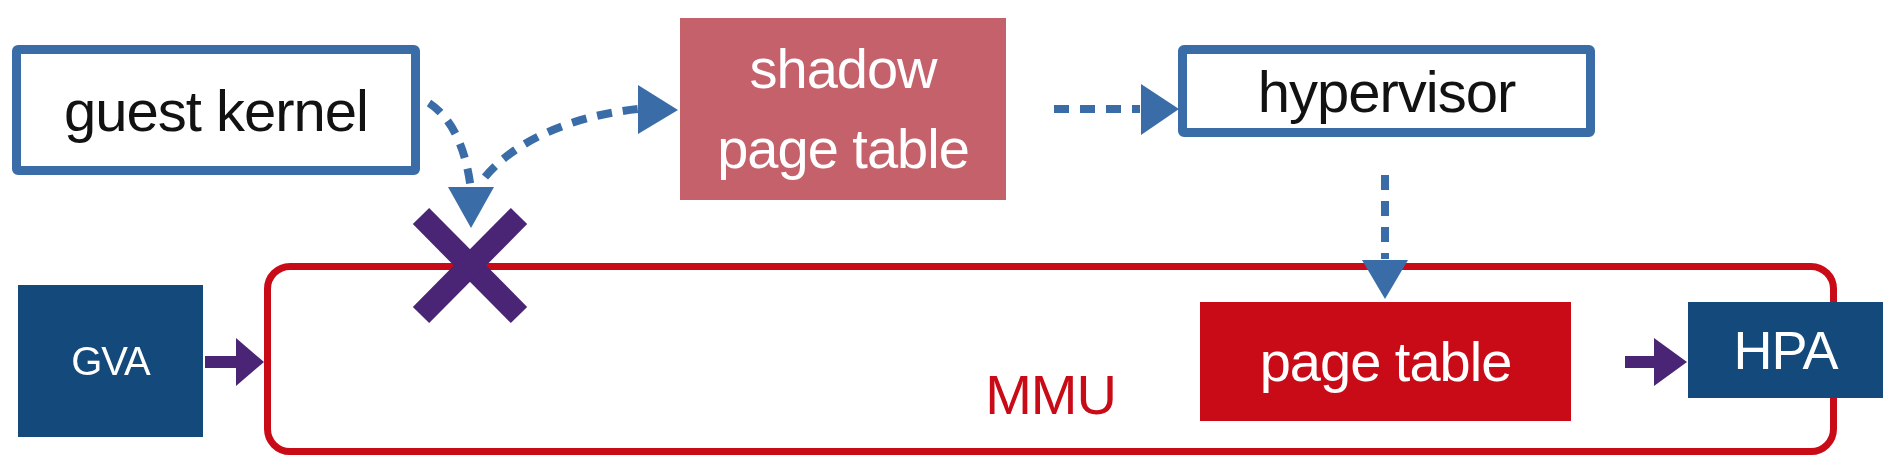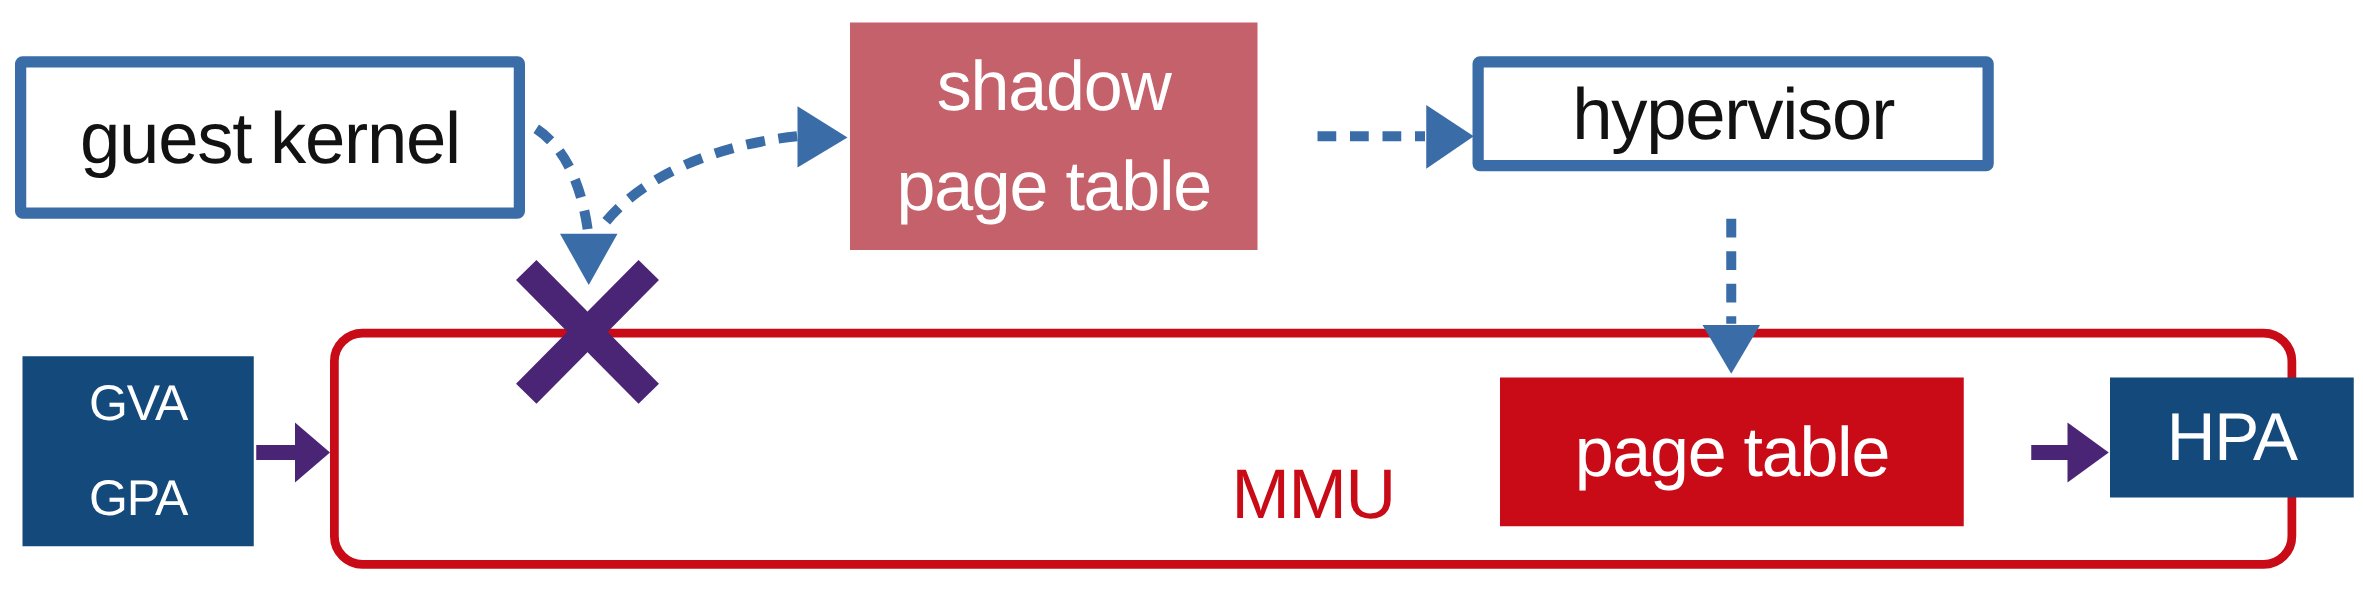--- a/index.html
+++ b/index.html
@@ -66,21 +66,20 @@
     <span>shadow</span>
     <span>page table</span>
   </div>
 
   <div class="node outline hypervisor">
     <span>hypervisor</span>
   </div>
 
   <div class="node navybox gva-gpa">
     <span>GVA</span>
-    <span>GPA</span>
   </div>
 
   <div class="node mmu">
     <div class="mmu-label">MMU</div>
   </div>
 
   <div class="node page-table">
     <span>page table</span>
   </div>
 

